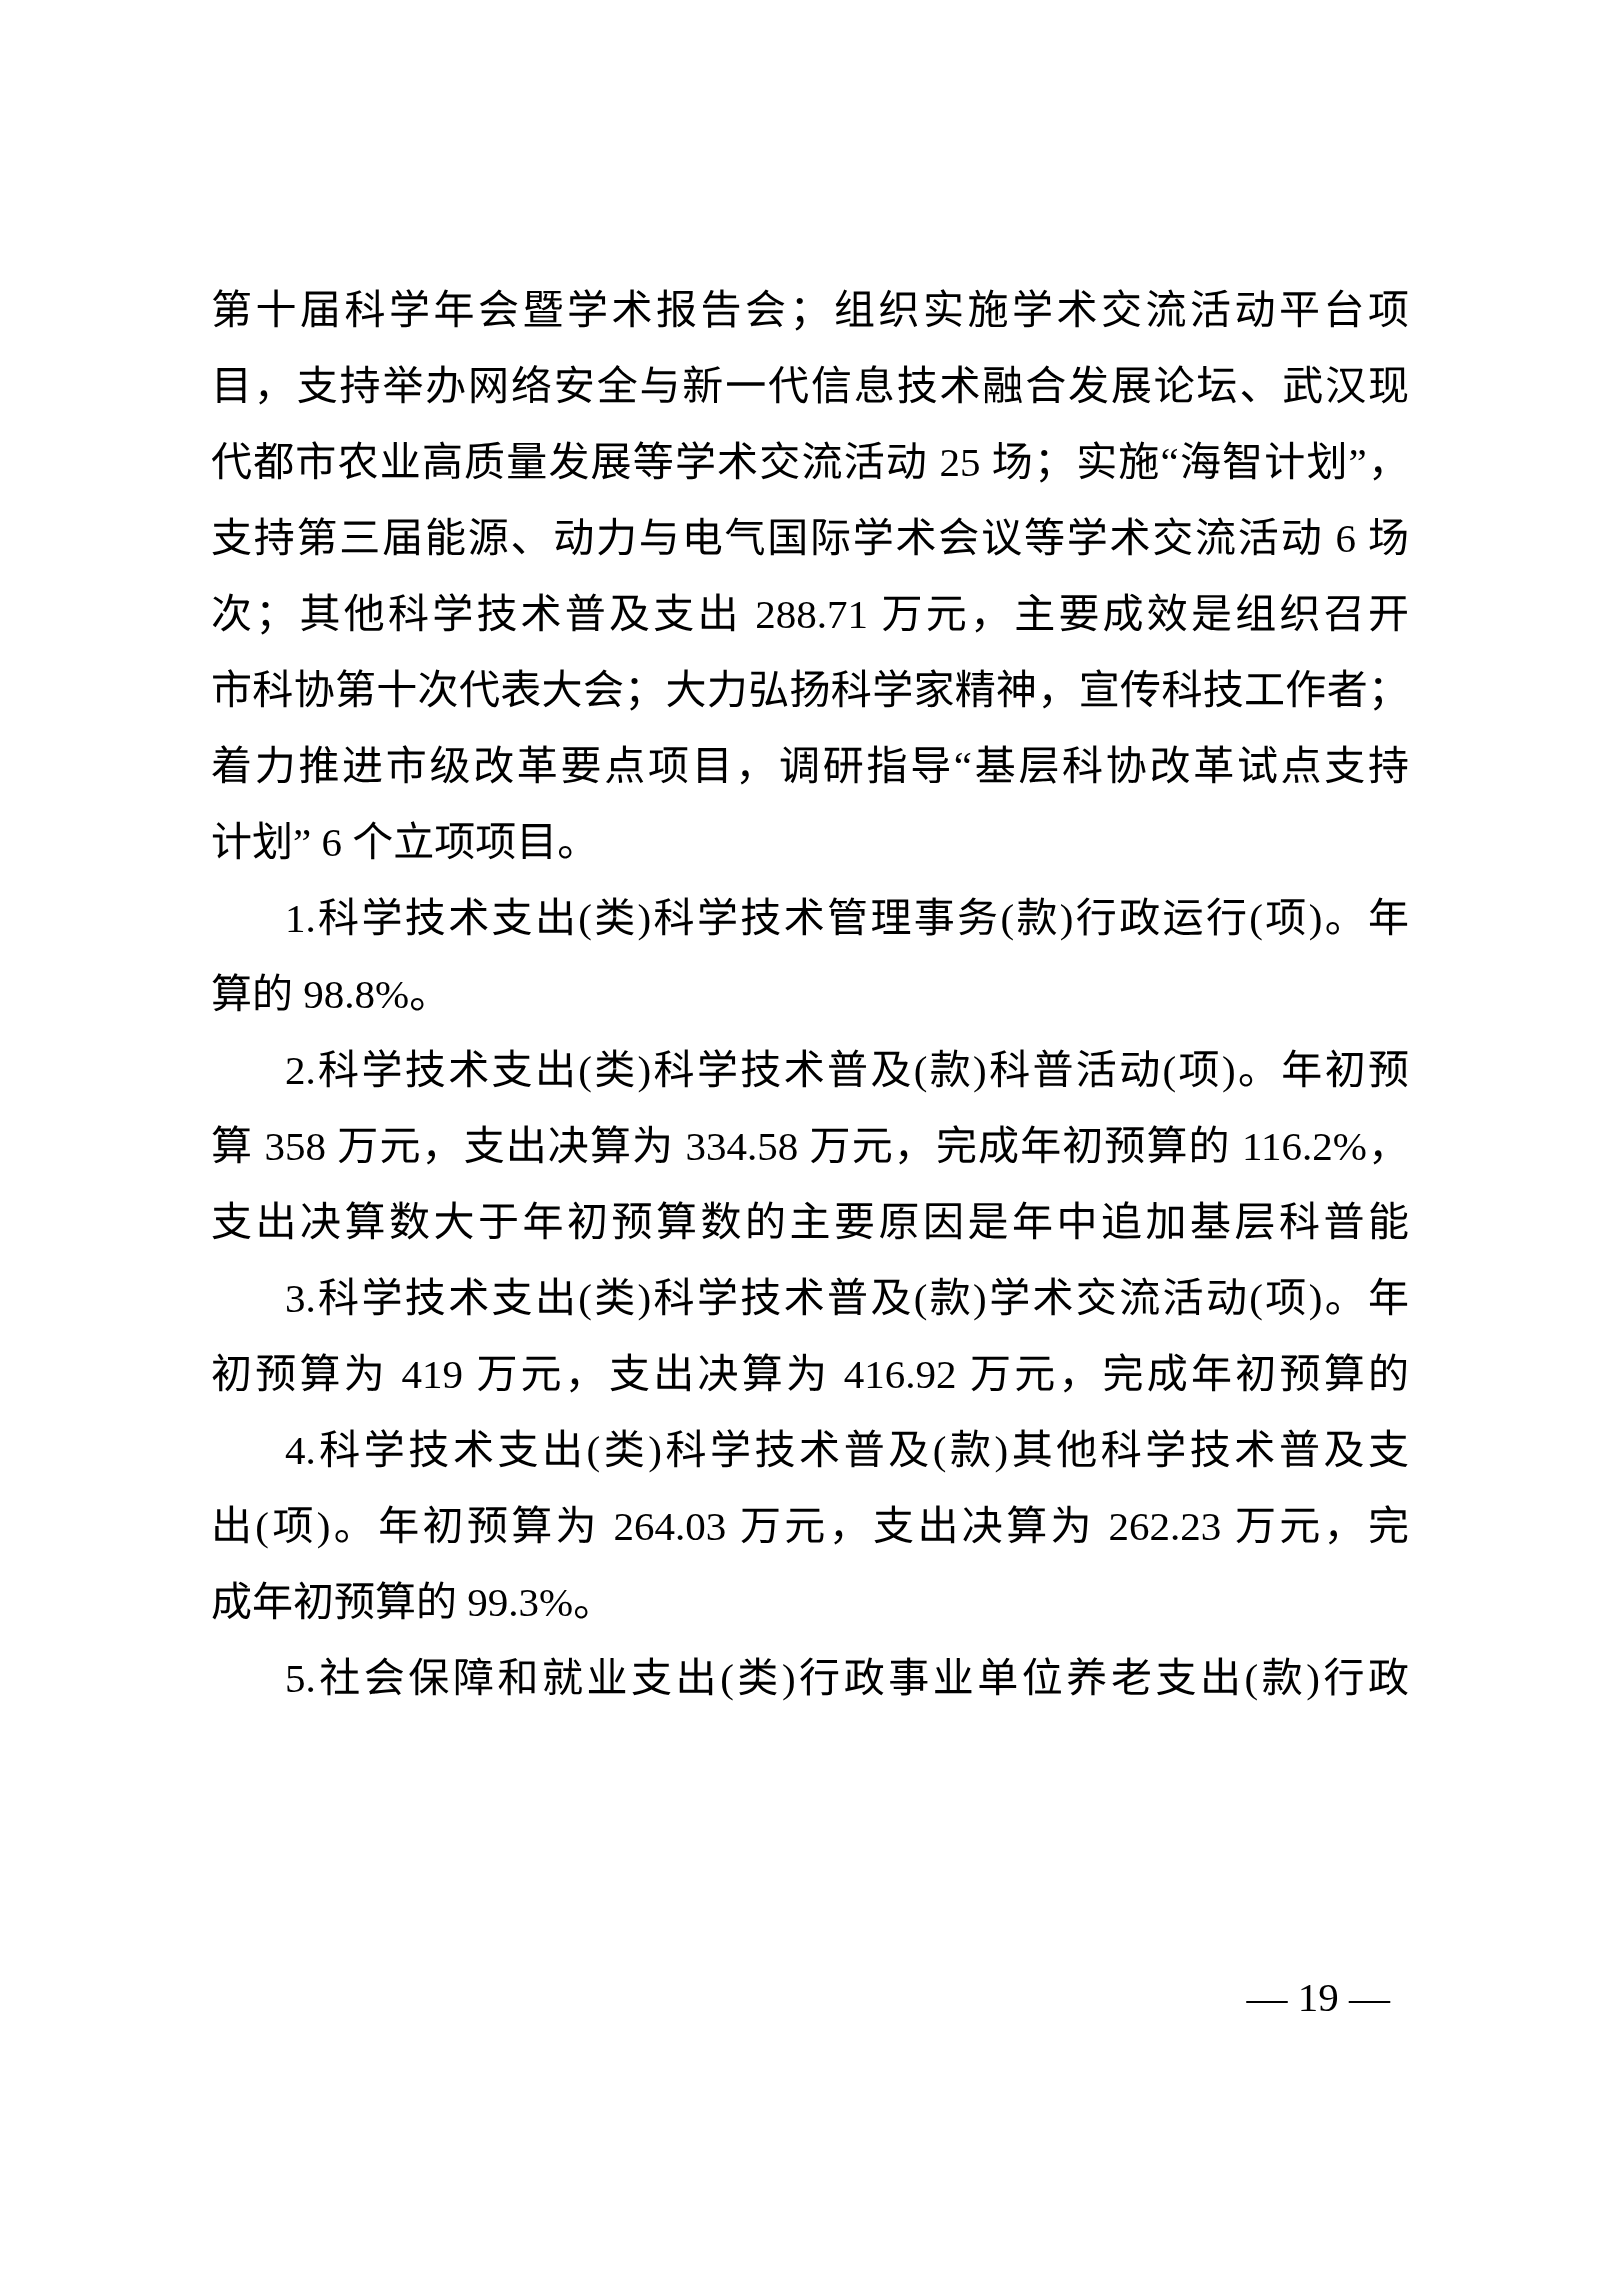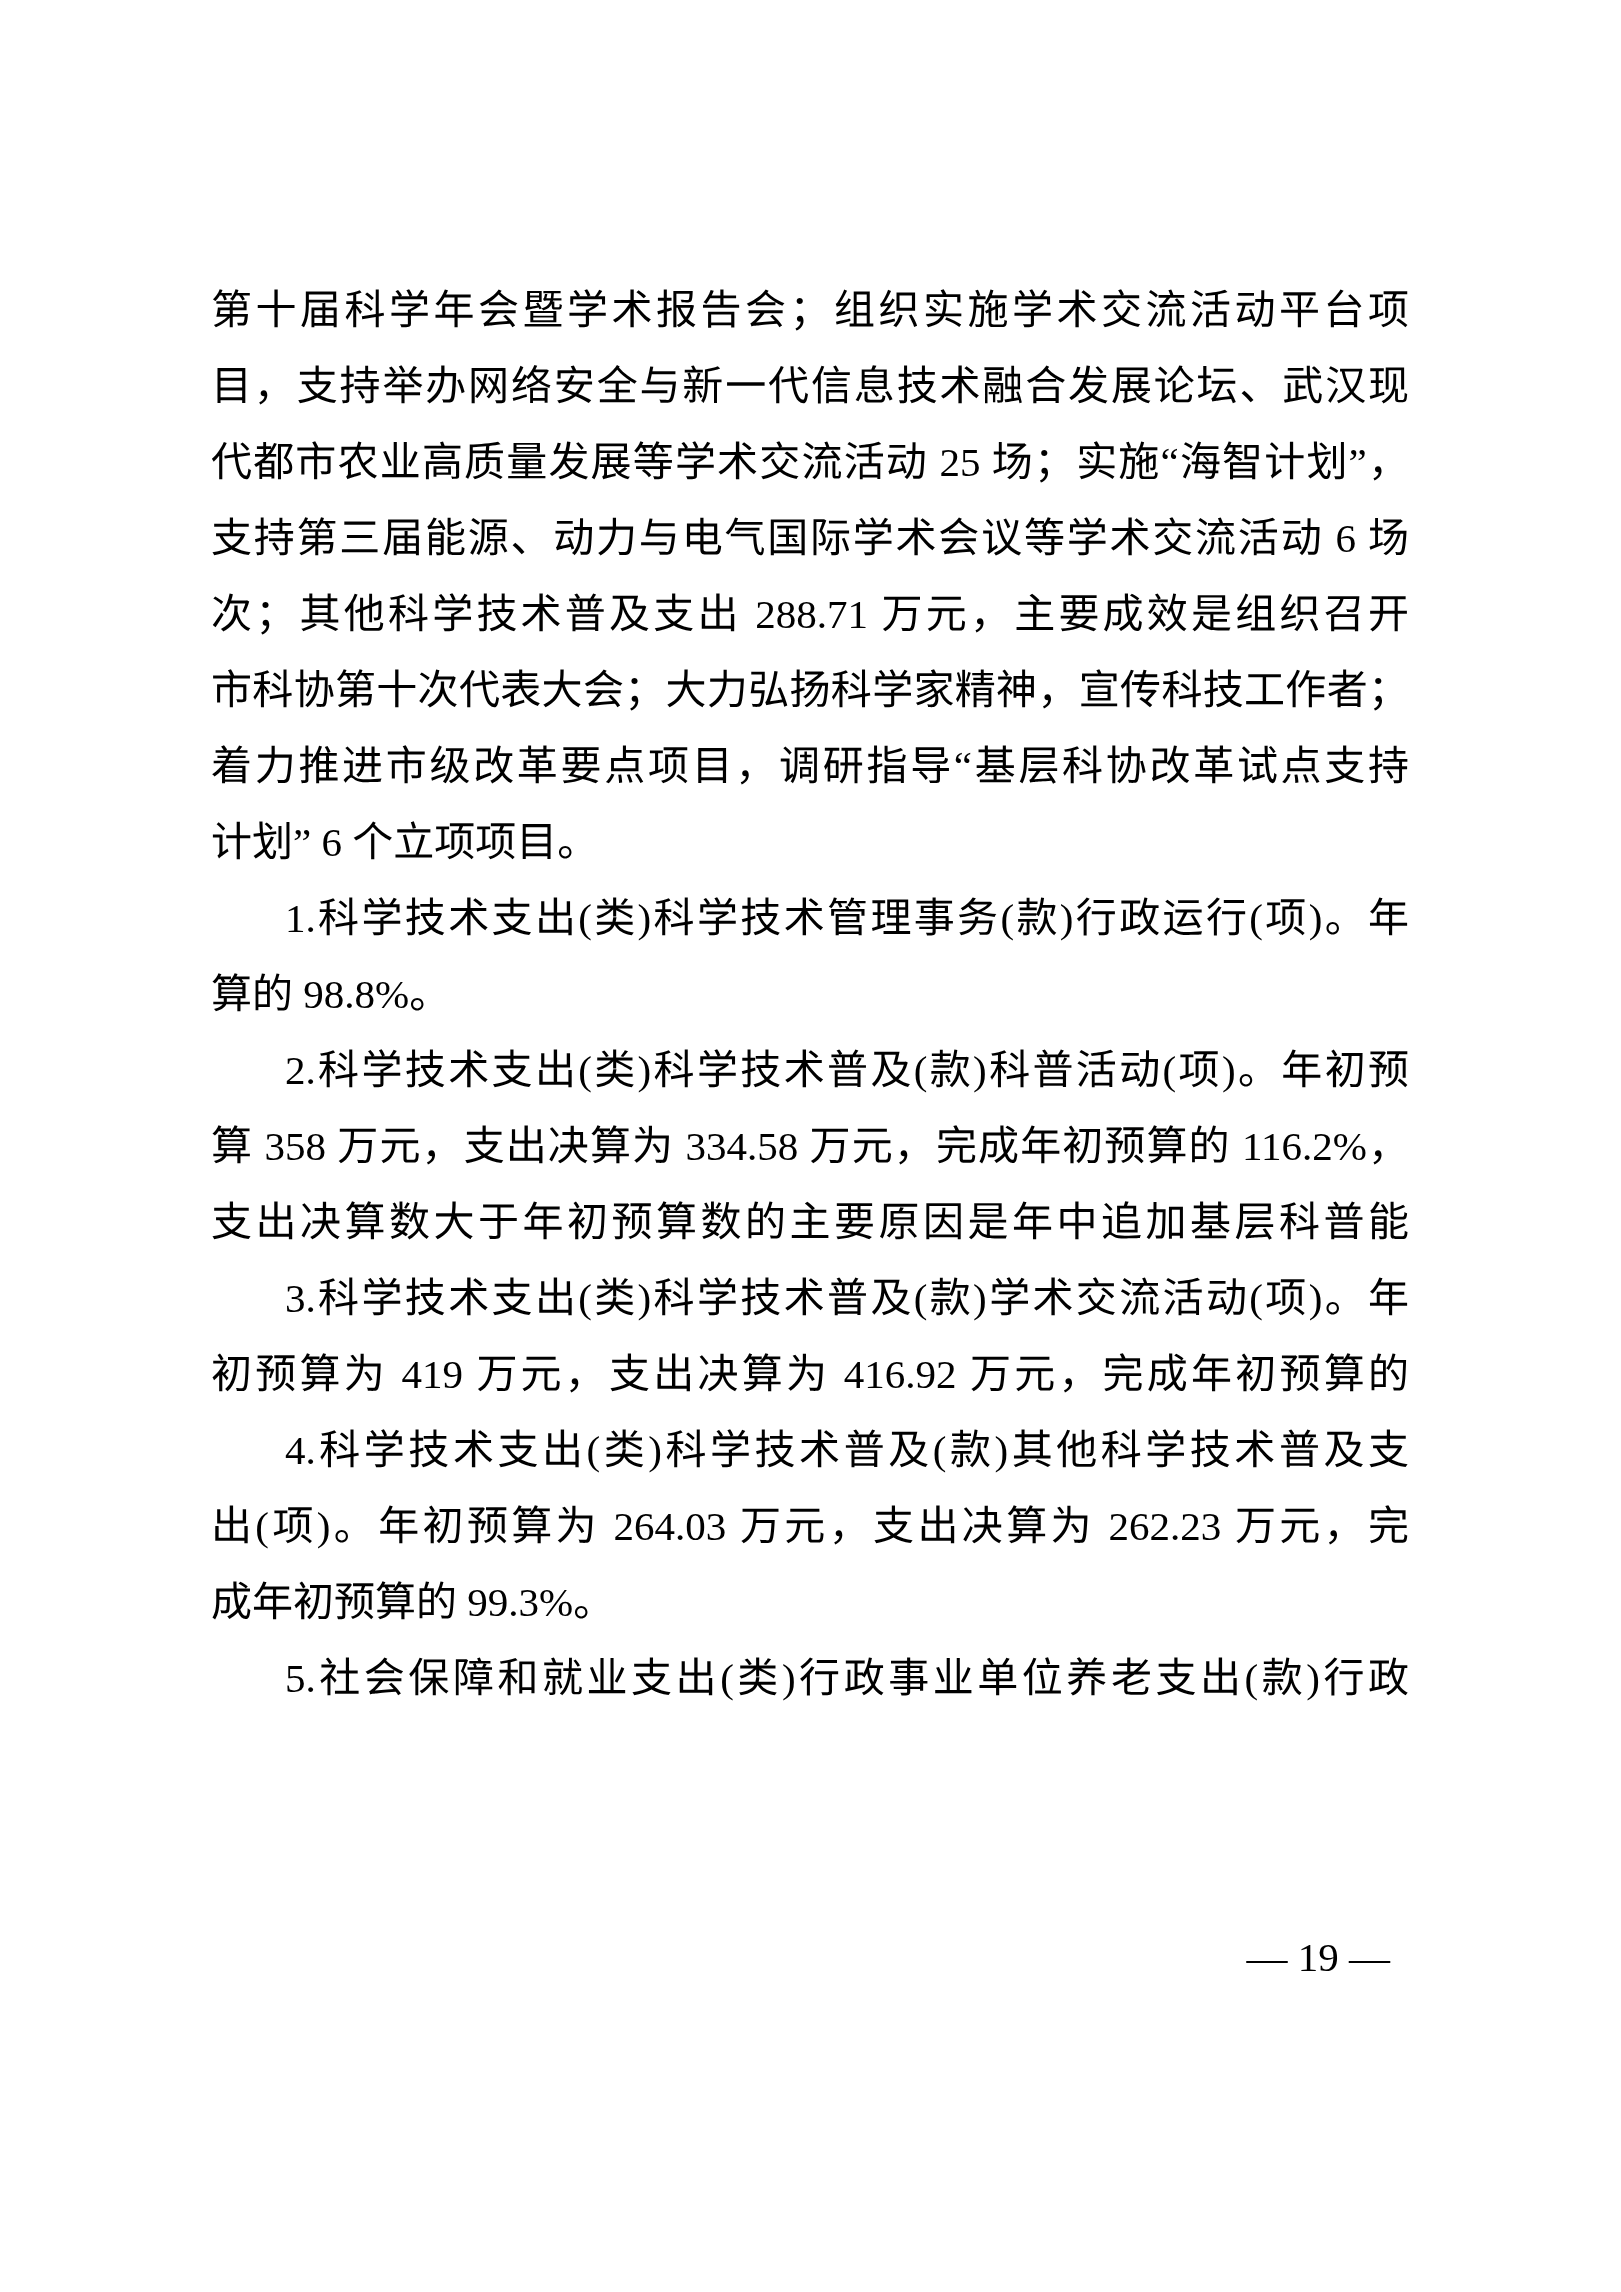--- a/index.html
+++ b/index.html
@@ -35,21 +35,21 @@
   }
   .line.last {
     text-align: right;
     text-align-last: left;
   }
   .line.indent {
     text-indent: 74px;
   }
   .footer {
     position: absolute;
-    top: 1936px;
+    top: 1976px;
     right: 231px;
     font-size: 41px;
     line-height: 43px;
     color: #000000;
   }
 </style>
 </head>
 <body>
 
 <div class="page">

